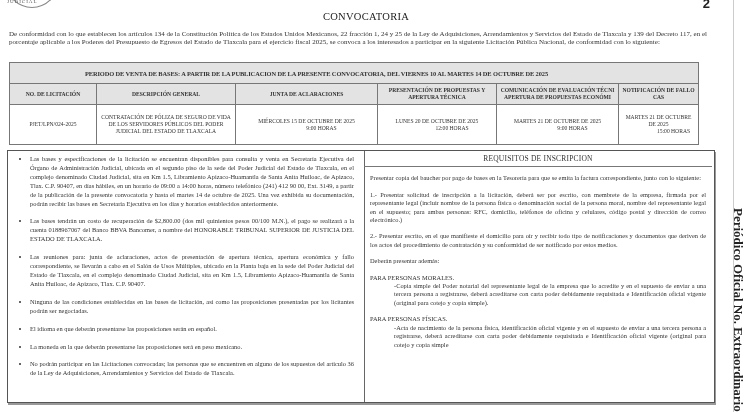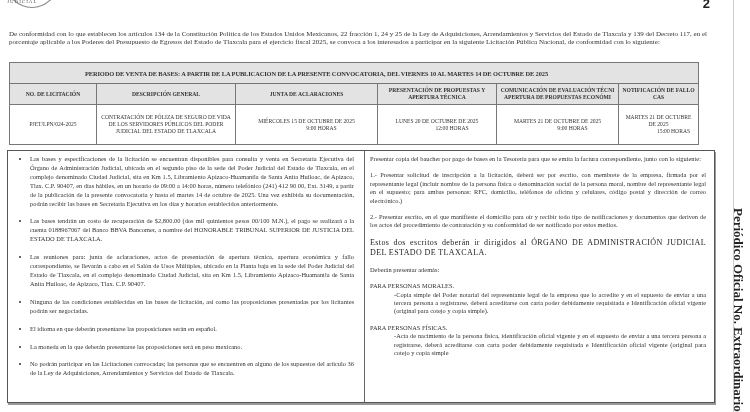--- a/index.html
+++ b/index.html
@@ -63,20 +63,21 @@
 </style>
 </head>
 <body>
 
 <div class="page">
   <div class="seal">
       <span>PODER JUDICIAL</span>
     </div>
   <div class="page-num">2</div>
 
+  <div class="title">CONVOCATORIA</div>
   <div class="intro">De conformidad con lo que establecen los artículos 134 de la Constitución Política de los Estados Unidos Mexicanos, 22 fracción 1, 24 y 25 de la Ley de Adquisiciones, Arrendamientos y Servicios del Estado de Tlaxcala y 139 del Decreto 117, en el porcentaje aplicable a los Poderes del Presupuesto de Egresos del Estado de Tlaxcala para el ejercicio fiscal 2025, se convoca a los interesados a participar en la siguiente Licitación Pública Nacional, de conformidad con lo siguiente:</div>
 
   <table class="lic">
     <tbody>
         <tr class="period">
       <th colspan="6">PERIODO DE VENTA DE BASES: A PARTIR DE LA PUBLICACION DE LA PRESENTE CONVOCATORIA, DEL VIERNES 10 AL MARTES 14 DE OCTUBRE DE 2025</th>
     </tr>
     <tr class="head">
       <th style="width:80px">NO. DE LICITACIÓN</th>
       <th style="width:132px">DESCRIPCIÓN GENERAL</th>
@@ -115,24 +116,24 @@
         <li>Las bases tendrán un costo de recuperación de $2,800.00 (dos mil quinientos pesos 00/100 M.N.), el pago se realizará a la cuenta 0188967067 del Banco BBVA Bancomer, a nombre del HONORABLE TRIBUNAL SUPERIOR DE JUSTICIA DEL ESTADO DE TLAXCALA.</li>
         <li>Las reuniones para: junta de aclaraciones, actos de presentación de apertura técnica, apertura económica y fallo correspondiente, se llevarán a cabo en el Salón de Usos Múltiples, ubicado en la Planta baja en la sede del Poder Judicial del Estado de Tlaxcala, en el complejo denominado Ciudad Judicial, sita en Km 1.5, Libramiento Apizaco-Huamantla de Santa Anita Huiloac, de Apizaco, Tlax. C.P. 90407.</li>
         <li>Ninguna de las condiciones establecidas en las bases de licitación, así como las proposiciones presentadas por los licitantes podrán ser negociadas.</li>
         <li>El idioma en que deberán presentarse las proposiciones serán en español.</li>
         <li>La moneda en la que deberán presentarse las proposiciones será en peso mexicano.</li>
         <li>No podrán participar en las Licitaciones convocadas; las personas que se encuentren en alguno de los supuestos del artículo 36 de la Ley de Adquisiciones, Arrendamientos y Servicios del Estado de Tlaxcala.</li>
       </ul>
     </div>
     <div class="divider"></div>
     <div class="right-col">
+      <div class="req-title">REQUISITOS DE INSCRIPCION</div>
       <p>Presentar copia del baucher por pago de bases en la Tesorería para que se emita la factura correspondiente, junto con lo siguiente:</p>
       <p>1.- Presentar solicitud de inscripción a la licitación, deberá ser por escrito, con membrete de la empresa, firmada por el representante legal (incluir nombre de la persona física o denominación social de la persona moral, nombre del representante legal en el supuesto; para ambas personas: RFC, domicilio, teléfonos de oficina y celulares, código postal y dirección de correo electrónico.)</p>
       <p>2.- Presentar escrito, en el que manifieste el domicilio para oír y recibir todo tipo de notificaciones y documentos que deriven de los actos del procedimiento de contratación y su conformidad de ser notificado por estos medios.</p>
-      <p class="big">Estos dos escritos deberán ir dirigidos al ÓRGANO DE ADMINISTRACIÓN JUDICIAL DEL ESTADO DE TLAXCALA.</p>
       <p>Deberán presentar además:</p>
       <div>PARA PERSONAS MORALES.</div>
       <p class="indent">-Copia simple del Poder notarial del representante legal de la empresa que lo acredite y en el supuesto de enviar a una tercera persona a registrarse, deberá acreditarse con carta poder debidamente requisitada e Identificación oficial vigente (original para cotejo y copia simple).</p>
       <div>PARA PERSONAS FÍSICAS.</div>
       <p class="indent">-Acta de nacimiento de la persona física, identificación oficial vigente y en el supuesto de enviar a una tercera persona a registrarse, deberá acreditarse con carta poder debidamente requisitada e Identificación oficial vigente (original para cotejo y copia simple</p>
     </div>
   </div>
 </div>
 
 <div class="side-label"></div>

